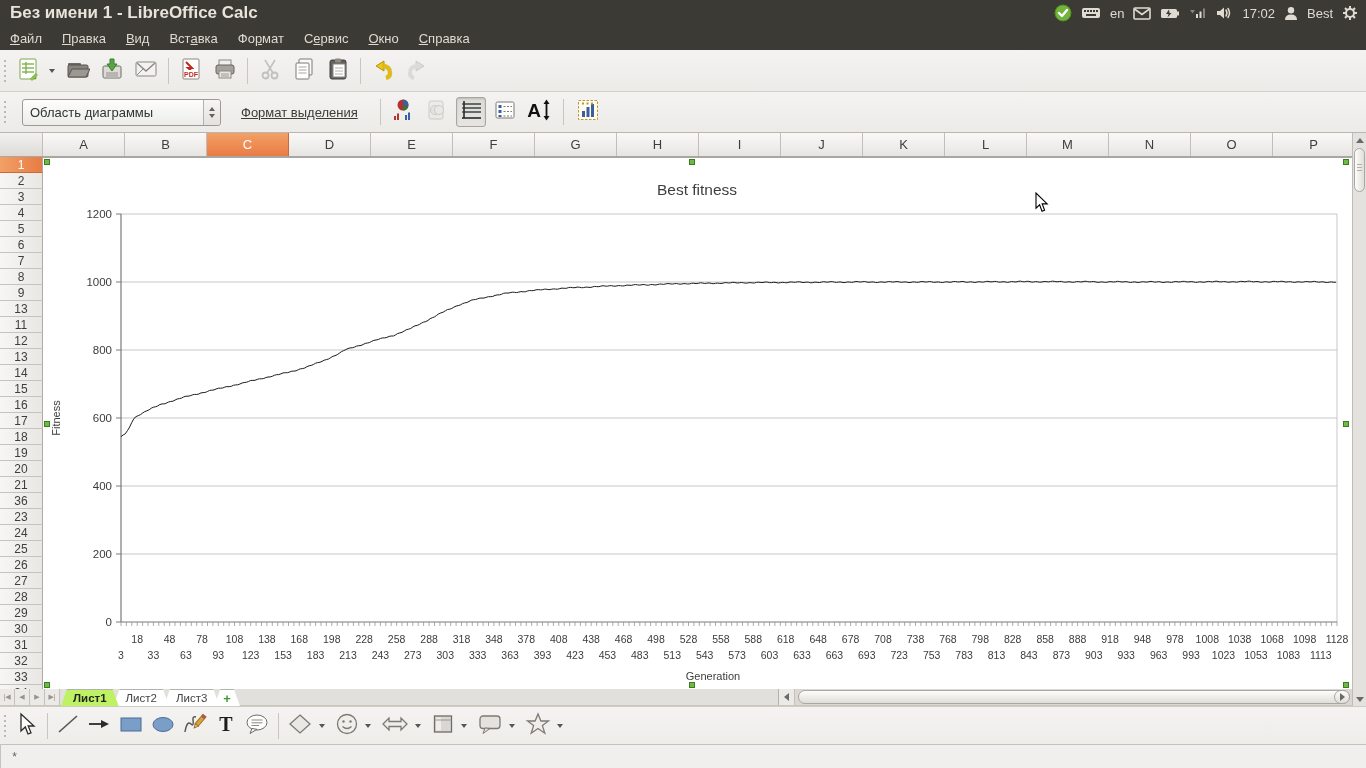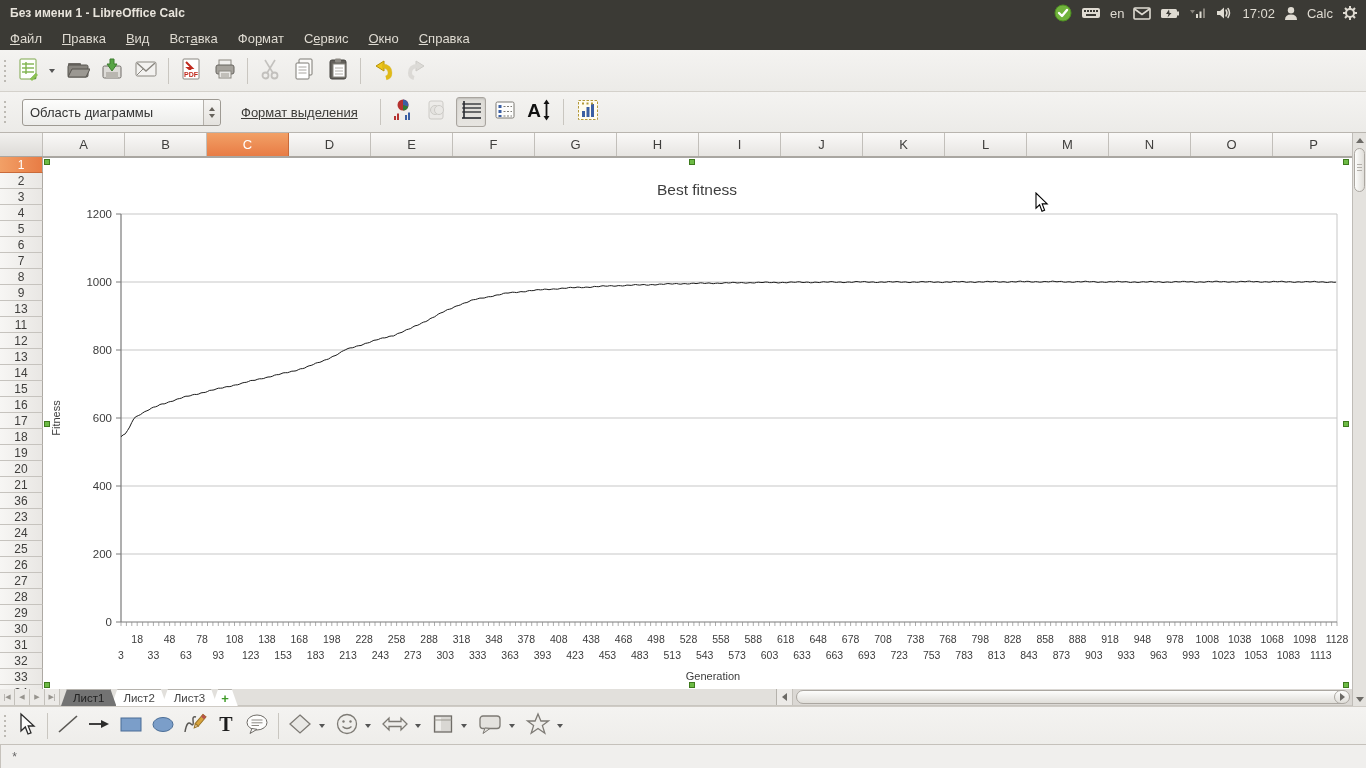--- a/index.html
+++ b/index.html
@@ -1,21 +1,21 @@
 <!DOCTYPE html>
 <html><head>
 <meta charset="utf-8">
 <style>
   * { margin:0; padding:0; box-sizing:border-box; }
   html,body { width:1366px; height:768px; overflow:hidden; font-family:"Liberation Sans","DejaVu Sans",sans-serif; background:#eceae7; position:relative; }
   .abs { position:absolute; }
 
   
   #titlebar { left:0; top:0; width:1366px; height:26px; background:#3b3a35; color:#e8e4dc; display:flex; align-items:center; }
-  #titlebar .wtitle { font-weight:bold; font-size:12px; margin-left:10px; }
+  #titlebar .wtitle { font-weight:bold; font-size:17px; margin-left:10px; }
   #tray { position:absolute; right:8px; top:0; height:26px; display:flex; align-items:center; gap:9px; color:#dfdbd2; font-size:13px; }
   #tray svg { display:block; }
 
   
   #menubar { left:0; top:26px; width:1366px; height:24px; background:#3b3a35; display:flex; align-items:center; }
   .menuitem { color:#dfdbd2; font-size:13px; padding:3px 10px; cursor:default; }
   .menuitem u { text-decoration:underline; }
 
   
   .toolbar { left:0; width:1366px; background:linear-gradient(#f4f3f1,#ecebe8); display:flex; align-items:center; }
@@ -56,21 +56,21 @@
   .sarrow { position:absolute; left:1px; width:12px; height:14px; display:flex; align-items:center; justify-content:center; }
   .tri-up { width:0;height:0;border-left:4px solid transparent;border-right:4px solid transparent;border-bottom:5px solid #6c6a66; }
   .tri-dn { width:0;height:0;border-left:4px solid transparent;border-right:4px solid transparent;border-top:5px solid #6c6a66; }
   #vthumb { position:absolute; left:1px; top:15px; width:11px; height:44px; border-radius:6px; background:linear-gradient(90deg,#fdfdfc,#e0ded9); border:1px solid #aba7a1; }
   #vthumb:before { content:""; position:absolute; left:2px; right:2px; top:18px; height:1px; background:#b3afa9; box-shadow:0 3px 0 #b3afa9, 0 -3px 0 #b3afa9; }
 
   
   #tabbar { left:0; top:689px; width:1352px; height:17px; background:#e2e0dc; display:flex; align-items:stretch; border-bottom:1px solid #c9c6c0; }
   .navbtn { width:15px; border-right:1px solid #c4c1bb; background:#eceae7; color:#97948e; font-size:7px; display:flex; align-items:center; justify-content:center; flex:none; }
   .sheettab { height:17px; padding:0 12px; margin-left:-5px; display:flex; align-items:center; font-size:11.5px; color:#444; background:#ffffff; clip-path:polygon(6px 0, calc(100% - 6px) 0, 100% 100%, 0 100%); border-top:1px solid #b5b2ac; flex:none; }
-  .sheettab.active { background:#737373; font-weight:normal; color:#222; z-index:2;text-align:center; }
+  .sheettab.active { background:#bef264; font-weight:bold; color:#222; z-index:2;text-align:center; }
   .sheettab.addbtn { color:#3f9b28; font-weight:bold; font-size:13px; padding:0 9px; }
   #hsplit { width:1px; background:#b5b2ac; margin-left:538px; flex:none; }
   .hnav { width:16px; display:flex; align-items:center; justify-content:center; font-size:7px; color:#88857f; background:#eceae7; border-right:1px solid #c4c1bb; flex:none; }
   #hgroove { flex:1; background:#dbd8d4; position:relative; }
   #hthumb { position:absolute; left:3px; top:1px; height:14px; width:552px; border-radius:7px; background:linear-gradient(#fdfdfc,#e0ded9); border:1px solid #aba7a1; }
   #hright { position:absolute; right:2px; top:1px; width:16px; height:14px; border-radius:7px; background:linear-gradient(#fdfdfc,#e0ded9); border:1px solid #aba7a1; display:flex; align-items:center; justify-content:center; }
   .tri-r { width:0;height:0;border-top:4px solid transparent;border-bottom:4px solid transparent;border-left:5px solid #6c6a66; }
   .tri-l { width:0;height:0;border-top:4px solid transparent;border-bottom:4px solid transparent;border-right:5px solid #6c6a66; }
 
   
@@ -138,21 +138,21 @@
           <path d="M10 4 Q12 7 10 10 M12 2.5 Q15 7 12 11.5" fill="none" stroke="#dfdbd2" stroke-width="1.5" stroke-linecap="round"></path>
         </svg>
       </span>
     <span>17:02</span>
     <span>
         <svg width="14" height="15" viewBox="0 0 14 15">
           <circle cx="7" cy="4.2" r="3.2" fill="#dfdbd2"></circle>
           <path d="M1 14 Q1 8.5 7 8.5 Q13 8.5 13 14 Z" fill="#dfdbd2"></path>
         </svg>
       </span>
-    <span>Calc</span>
+    <span>Best</span>
     <span>
         <svg width="16" height="16" viewBox="0 0 16 16">
           <g stroke="#dfdbd2" stroke-width="2">
             <line x1="8" y1="1" x2="8" y2="4"></line>
             <line x1="8" y1="12" x2="8" y2="15"></line>
             <line x1="1" y1="8" x2="4" y2="8"></line>
             <line x1="12" y1="8" x2="15" y2="8"></line>
             <line x1="3" y1="3" x2="5.2" y2="5.2"></line>
             <line x1="10.8" y1="10.8" x2="13" y2="13"></line>
             <line x1="13" y1="3" x2="10.8" y2="5.2"></line>

